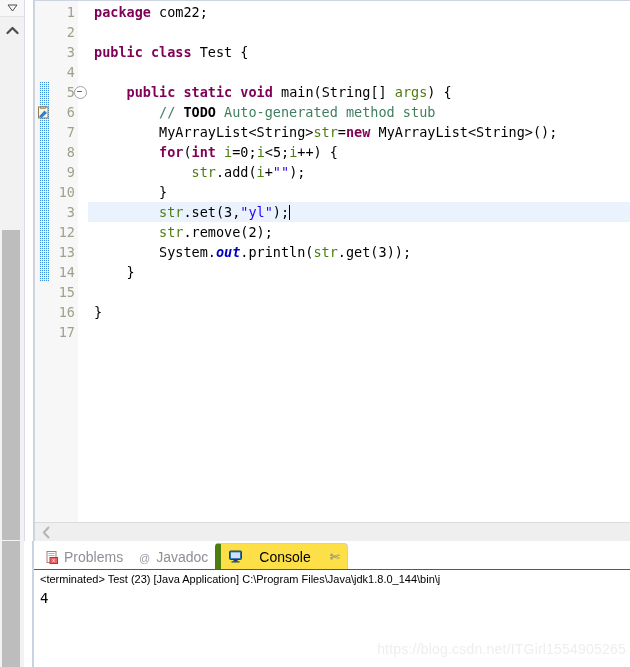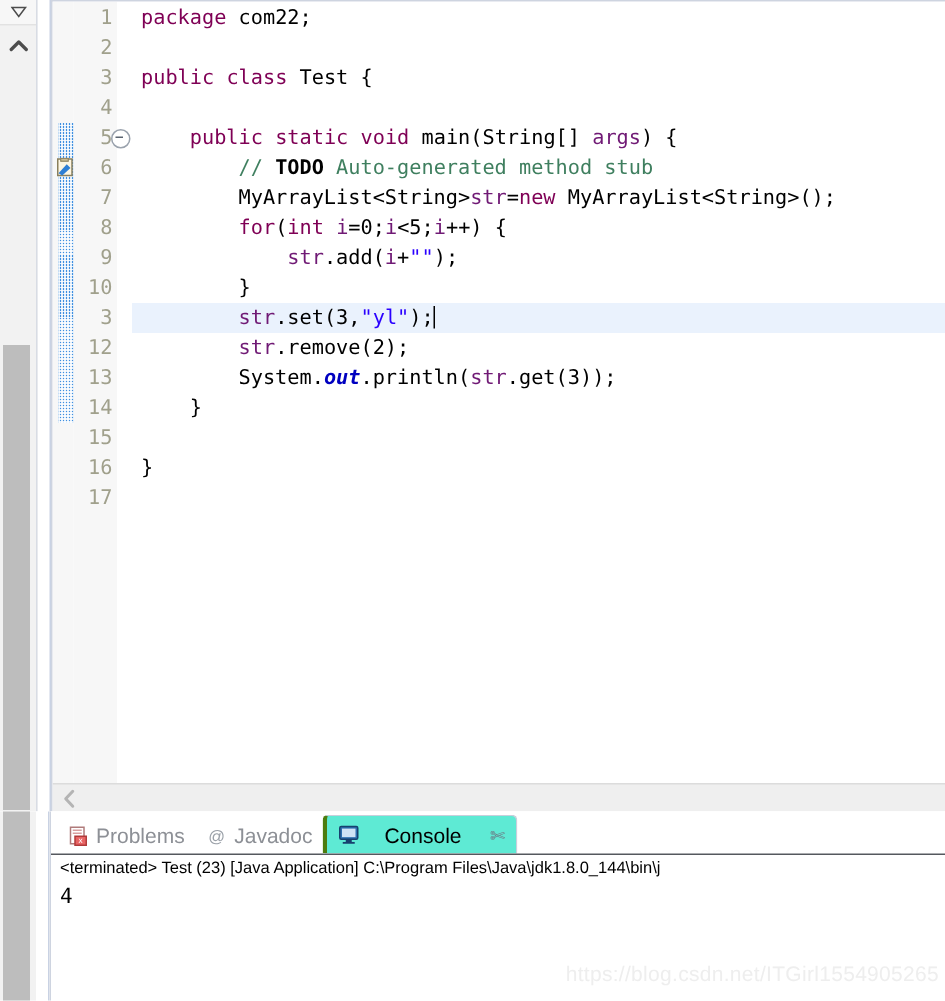--- a/index.html
+++ b/index.html
@@ -187,26 +187,26 @@
   }
   .caret {
     display: inline-block;
     width: 1px;
     height: 15px;
     background: #000;
     vertical-align: -3px;
   }
 
   
-  .kw   { color: #7f0055; font-weight: normal; }
+  .kw   { color: #7f0055; font-weight: bold; }
   .str  { color: #2a00ff; }
   .cmt  { color: #3f7f5f; }
   .todo { color: #000000; font-weight: bold; }
   .fld  { color: #0000c0; font-style: italic; font-weight: bold; }
-  .loc  { color: #701a75; }
+  .loc  { color: #4d7c0f; }
 
   
   .editor-hscroll {
     height: 18px;
     flex: none;
     background: #efefef;
     border-top: 1px solid #dcdcdc;
     display: flex;
     align-items: center;
   }
@@ -263,26 +263,26 @@
     display: flex;
     align-items: center;
     gap: 4px;
     height: 24px;
     padding: 0 7px;
     font-size: 14px;
     color: #8d9096;
     white-space: nowrap;
   }
   .tab.active {
-    background: #5eead4;
+    background: #fde047;
     color: #000000;
     border-top-left-radius: 4px;
     border-top-right-radius: 4px;
     border-top: 1px solid #c8cfdb;
-    border-left: 3px solid #4d7c0f;
+    border-left: 6px solid #4d7c0f;
     border-right: 1px solid #c8cfdb;
     height: 25px;
     gap: 16px;
   }
   .tab .tab-icon { width: 15px; height: 15px; flex: none; display:block; }
   .tab-close {
     font-size: 12px;
     color: #6d7480;
     margin-left: 3px;
   }

